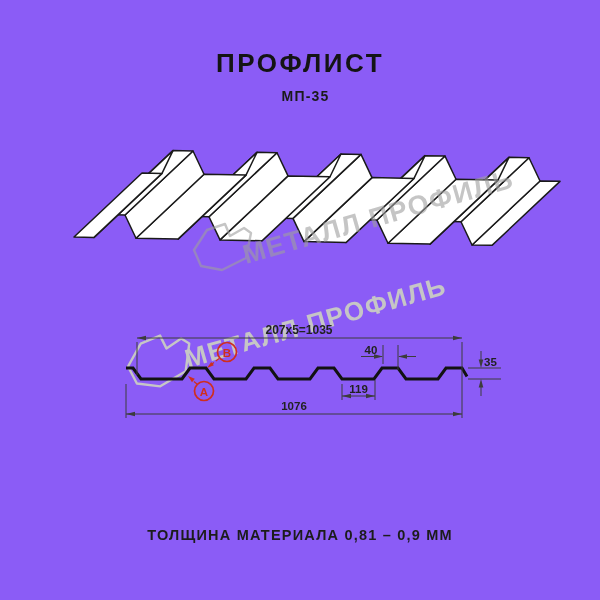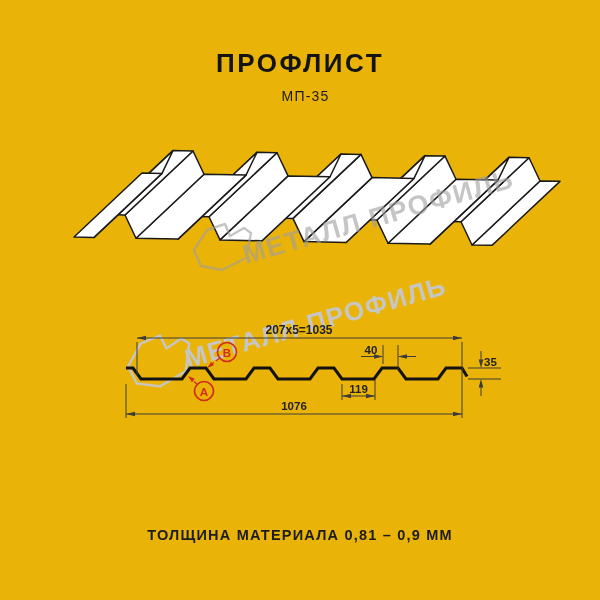--- a/index.html
+++ b/index.html
@@ -1,22 +1,22 @@
 <!DOCTYPE html>
 <html><head>
 <meta charset="utf-8">
 <style>
   html,body{margin:0;padding:0;background:#fff;}
   .stage{
-    position:relative;width:600px;height:600px;background:#eab308;overflow:hidden;
+    position:relative;width:600px;height:600px;background:#8b5cf6;overflow:hidden;
     font-family:"Liberation Sans",sans-serif;
   }
   .hdr{position:absolute;left:0;top:48px;width:100%;text-align:center;}
   .title{font-size:26px;font-weight:800;letter-spacing:2.5px;color:#141414;}
-  .subtitle{margin-top:9px;font-size:14px;font-weight:400;letter-spacing:1.2px;color:#1a1a1a;padding-left:11px;}
+  .subtitle{margin-top:9px;font-size:14px;font-weight:700;letter-spacing:1.2px;color:#1a1a1a;padding-left:11px;}
   .ftr{position:absolute;left:0;top:527px;width:100%;text-align:center;
        font-size:14.5px;font-weight:700;letter-spacing:1.2px;color:#1c1c1c;}
   svg{position:absolute;left:0;top:0;}
   .dimtxt{font-family:"Liberation Sans",sans-serif;font-weight:700;fill:#222;}
   .wmtxt{font-family:"Liberation Sans",sans-serif;font-weight:700;letter-spacing:1.5px;}
   .mark{font-family:"Liberation Sans",sans-serif;font-weight:700;}
 </style>
 </head>
 <body>
 

